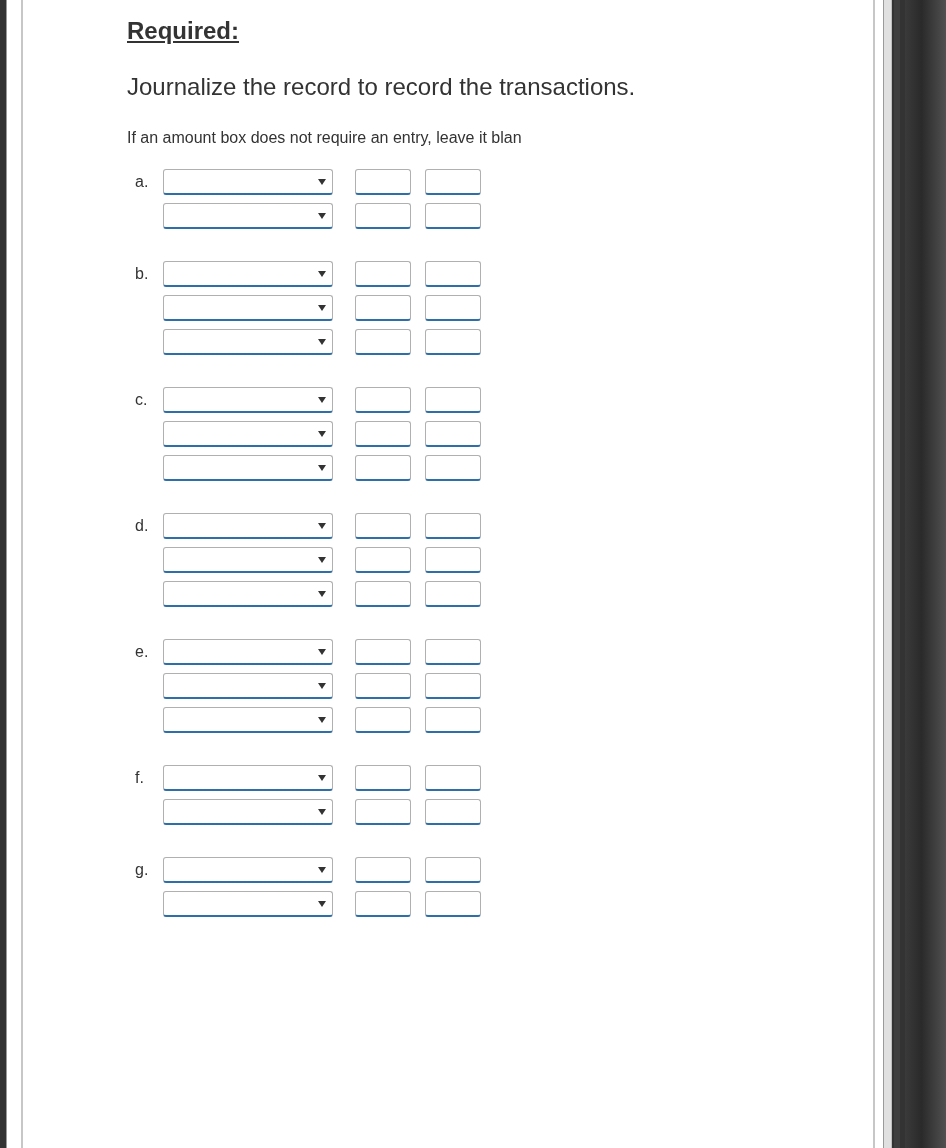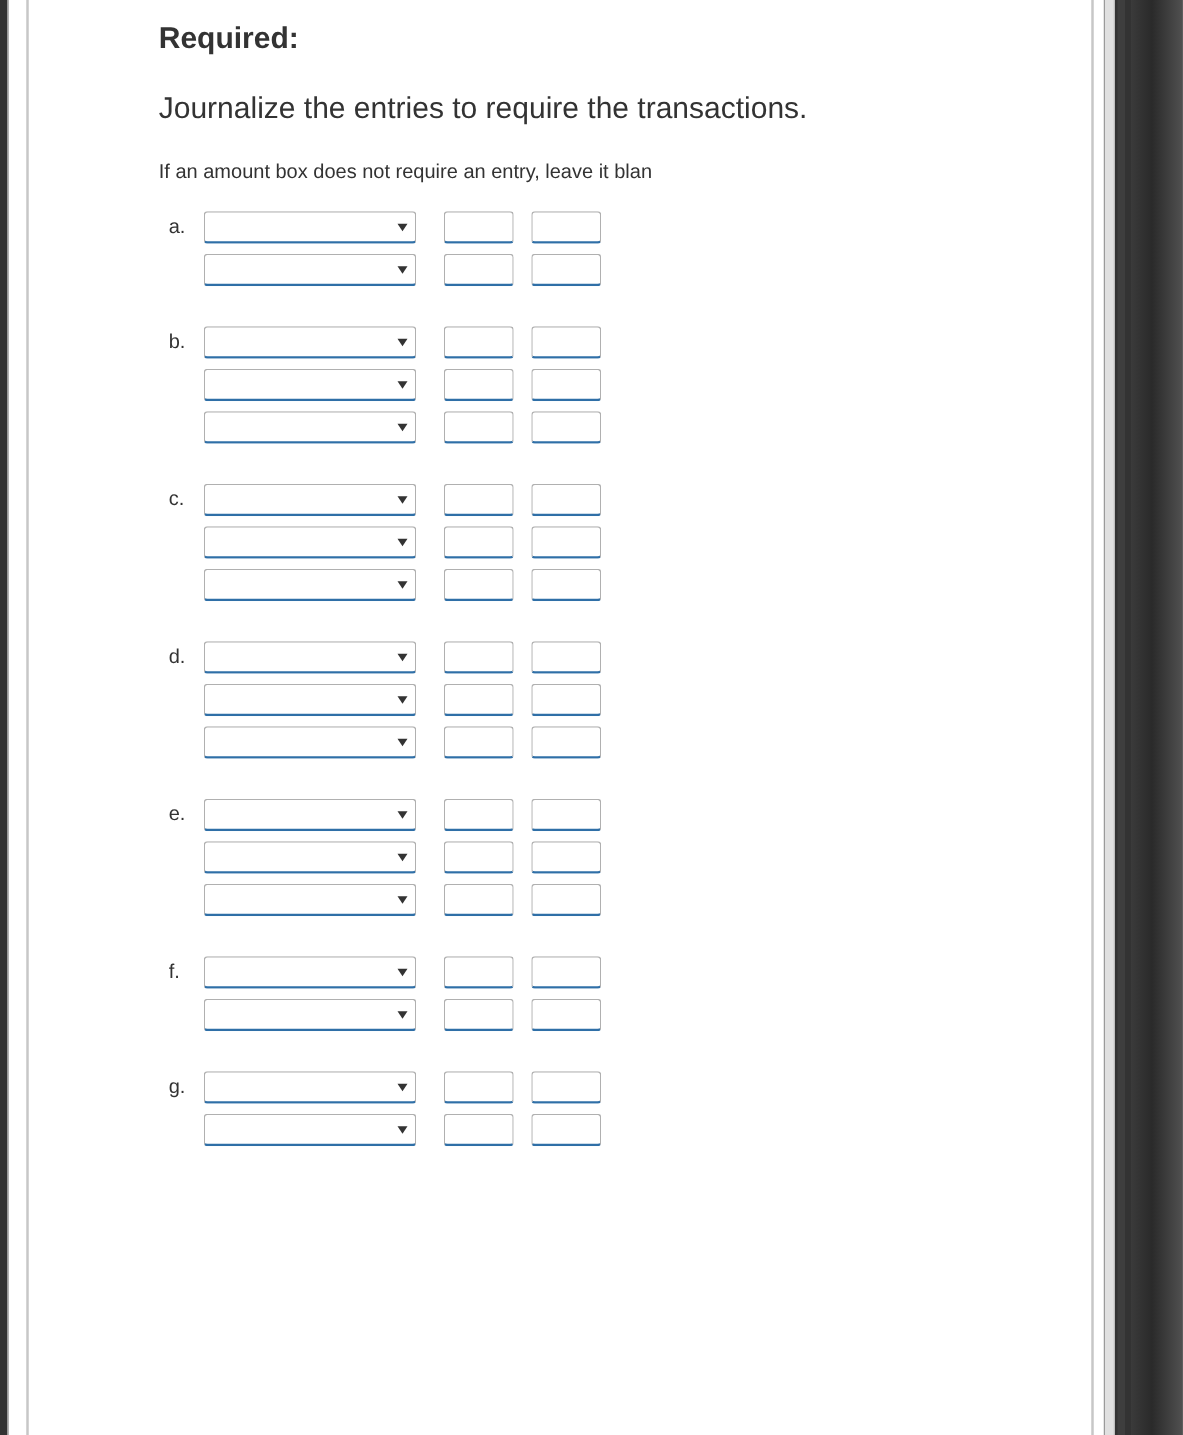--- a/index.html
+++ b/index.html
@@ -58,20 +58,21 @@
   .content {
     padding: 22px 0 0 104px;
     width: 760px;
     box-sizing: border-box;
   }
   .heading {
     font-size: 24px;
     font-weight: bold;
     color: #333333;
     margin: 0 0 26px 0;
+    text-decoration: underline;
   }
   .instruction {
     font-size: 24px;
     color: #333333;
     margin: 0 0 26px 0;
     line-height: 1.35;
   }
   .note {
     font-size: 16px;
     color: #333333;
@@ -163,21 +164,21 @@
 </head>
 <body>
 
 <div class="viewport">
   <div class="outer-dark">
     <div class="paper-stack-back"></div>
     <div class="paper">
       <div class="inner-border">
         <div class="content">
           <p class="heading">Required:</p>
-          <p class="instruction">Journalize the entries to require the transactions.</p>
+          <p class="instruction">Journalize the record to record the transactions.</p>
           <p class="note">If an amount box does not require an entry, leave it blan</p>
           <div class="entries" id="entries-container">
               <div class="entry-group">
                 <div class="entry-row">
                   <div class="entry-label">a.</div>
                   <div class="account-select"></div>
                   <div class="amount-input"><input type="text" style=""></div>
                   <div class="amount-input"><input type="text" style=""></div>
                 </div>
                 <div class="entry-row">

